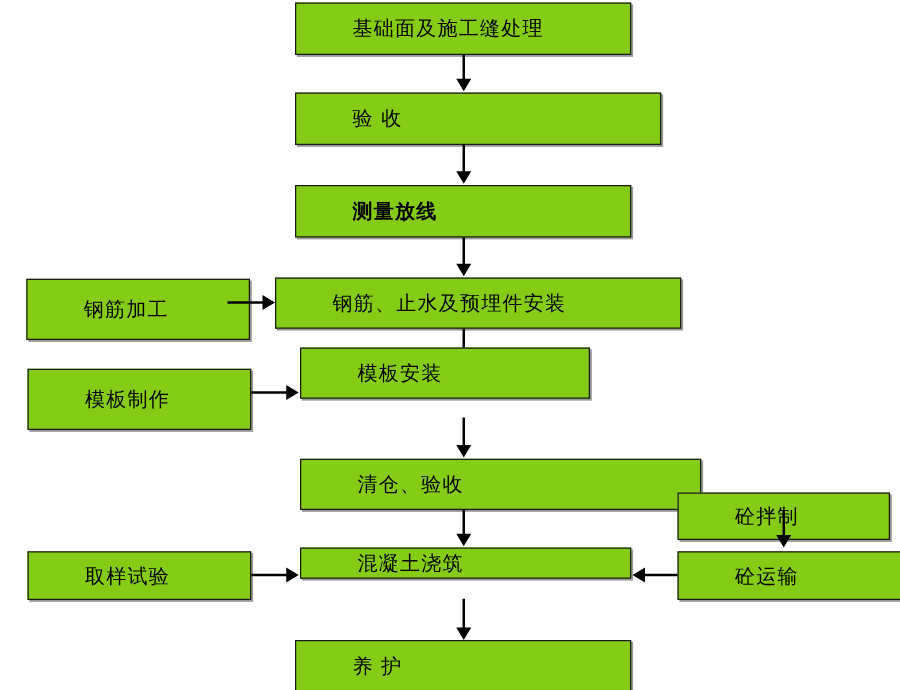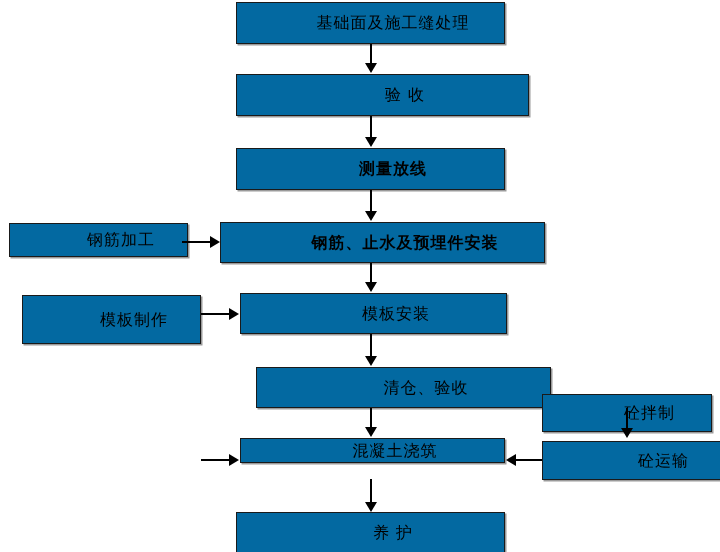--- a/index.html
+++ b/index.html
@@ -14,26 +14,26 @@
   #canvas {
     position: relative;
     width: 720px;
     height: 552px;
     background: #ffffff;
     overflow: hidden;
   }
   .node {
     position: absolute;
     box-sizing: border-box;
-    background: #0369a1;
+    background: #84cc16;
     border: 1px solid #1a1a1a;
     box-shadow: 1.5px 1.5px 0 0 #9a9a9a;
     display: flex;
     align-items: center;
-    justify-content: center;
+    justify-content: flex-start;
     padding-left: 45px;
   }
   .node .label {
     font-family: "DejaVu Sans", "Liberation Sans", sans-serif;
     font-size: 16px;
     color: #000000;
     line-height: 1;
     letter-spacing: 1px;
     white-space: nowrap;
     text-align: center;
@@ -93,62 +93,65 @@
   <div class="edge-v" style="left:370px; top:116px; height:22px;"></div>
   <div class="arrow-down" style="left:365px; top:137px;"></div>
 
   <div class="node" style="left:236px; top:148px; width:269px; height:42px;font-weight:bold;">
     <span class="label">测量放线</span>
   </div>
 
   <div class="edge-v" style="left:370px; top:190px; height:22px;"></div>
   <div class="arrow-down" style="left:365px; top:211px;"></div>
 
-  <div class="node" style="left:9px; top:223px; width:179px; height:34px;">
+  <div class="node" style="left:21px; top:223px; width:179px; height:49px;">
     <span class="label">钢筋加工</span>
   </div>
 
   <div class="edge-h" style="left:182px; top:241px; width:30px;"></div>
   <div class="arrow-right" style="left:210px; top:236px;"></div>
 
-  <div class="node" style="left:220px; top:222px; width:325px; height:41px;font-weight:bold;">
+  <div class="node" style="left:220px; top:222px; width:325px; height:41px;">
     <span class="label">钢筋、止水及预埋件安装</span>
   </div>
 
   <div class="edge-v" style="left:370px; top:263px; height:21px;"></div>
   <div class="arrow-down" style="left:365px; top:282px;"></div>
 
   <div class="node" style="left:22px; top:295px; width:179px; height:49px;">
     <span class="label">模板制作</span>
   </div>
 
   <div class="edge-h" style="left:201px; top:313px; width:31px;"></div>
   <div class="arrow-right" style="left:229px; top:308px;"></div>
 
-  <div class="node" style="left:240px; top:293px; width:267px; height:41px;">
+  <div class="node" style="left:240px; top:278px; width:232px; height:41px;">
     <span class="label">模板安装</span>
   </div>
 
   <div class="edge-v" style="left:370px; top:334px; height:23px;"></div>
   <div class="arrow-down" style="left:365px; top:356px;"></div>
 
-  <div class="node" style="left:256px; top:367px; width:295px; height:41px;">
+  <div class="node" style="left:240px; top:367px; width:321px; height:41px;">
     <span class="label">清仓、验收</span>
   </div>
 
   <div class="node" style="left:542px; top:370px; width:170px; height:38px;margin-top:24px;">
     <span class="label">砼拌制</span>
   </div>
 
   <div class="edge-v" style="left:626px; top:408px; height:21px;"></div>
   <div class="arrow-down" style="left:621px; top:428px;"></div>
 
   <div class="edge-v" style="left:370px; top:408px; height:20px;"></div>
   <div class="arrow-down" style="left:365px; top:427px;"></div>
 
+  <div class="node" style="left:22px; top:441px; width:179px; height:39px;">
+    <span class="label">取样试验</span>
+  </div>
 
   <div class="edge-h" style="left:201px; top:459px; width:31px;"></div>
   <div class="arrow-right" style="left:229px; top:454px;"></div>
 
   <div class="node" style="left:240px; top:438px; width:265px; height:25px;">
     <span class="label">混凝土浇筑</span>
   </div>
 
   <div class="node" style="left:542px; top:441px; width:198px; height:39px;">
     <span class="label">砼运输</span>

